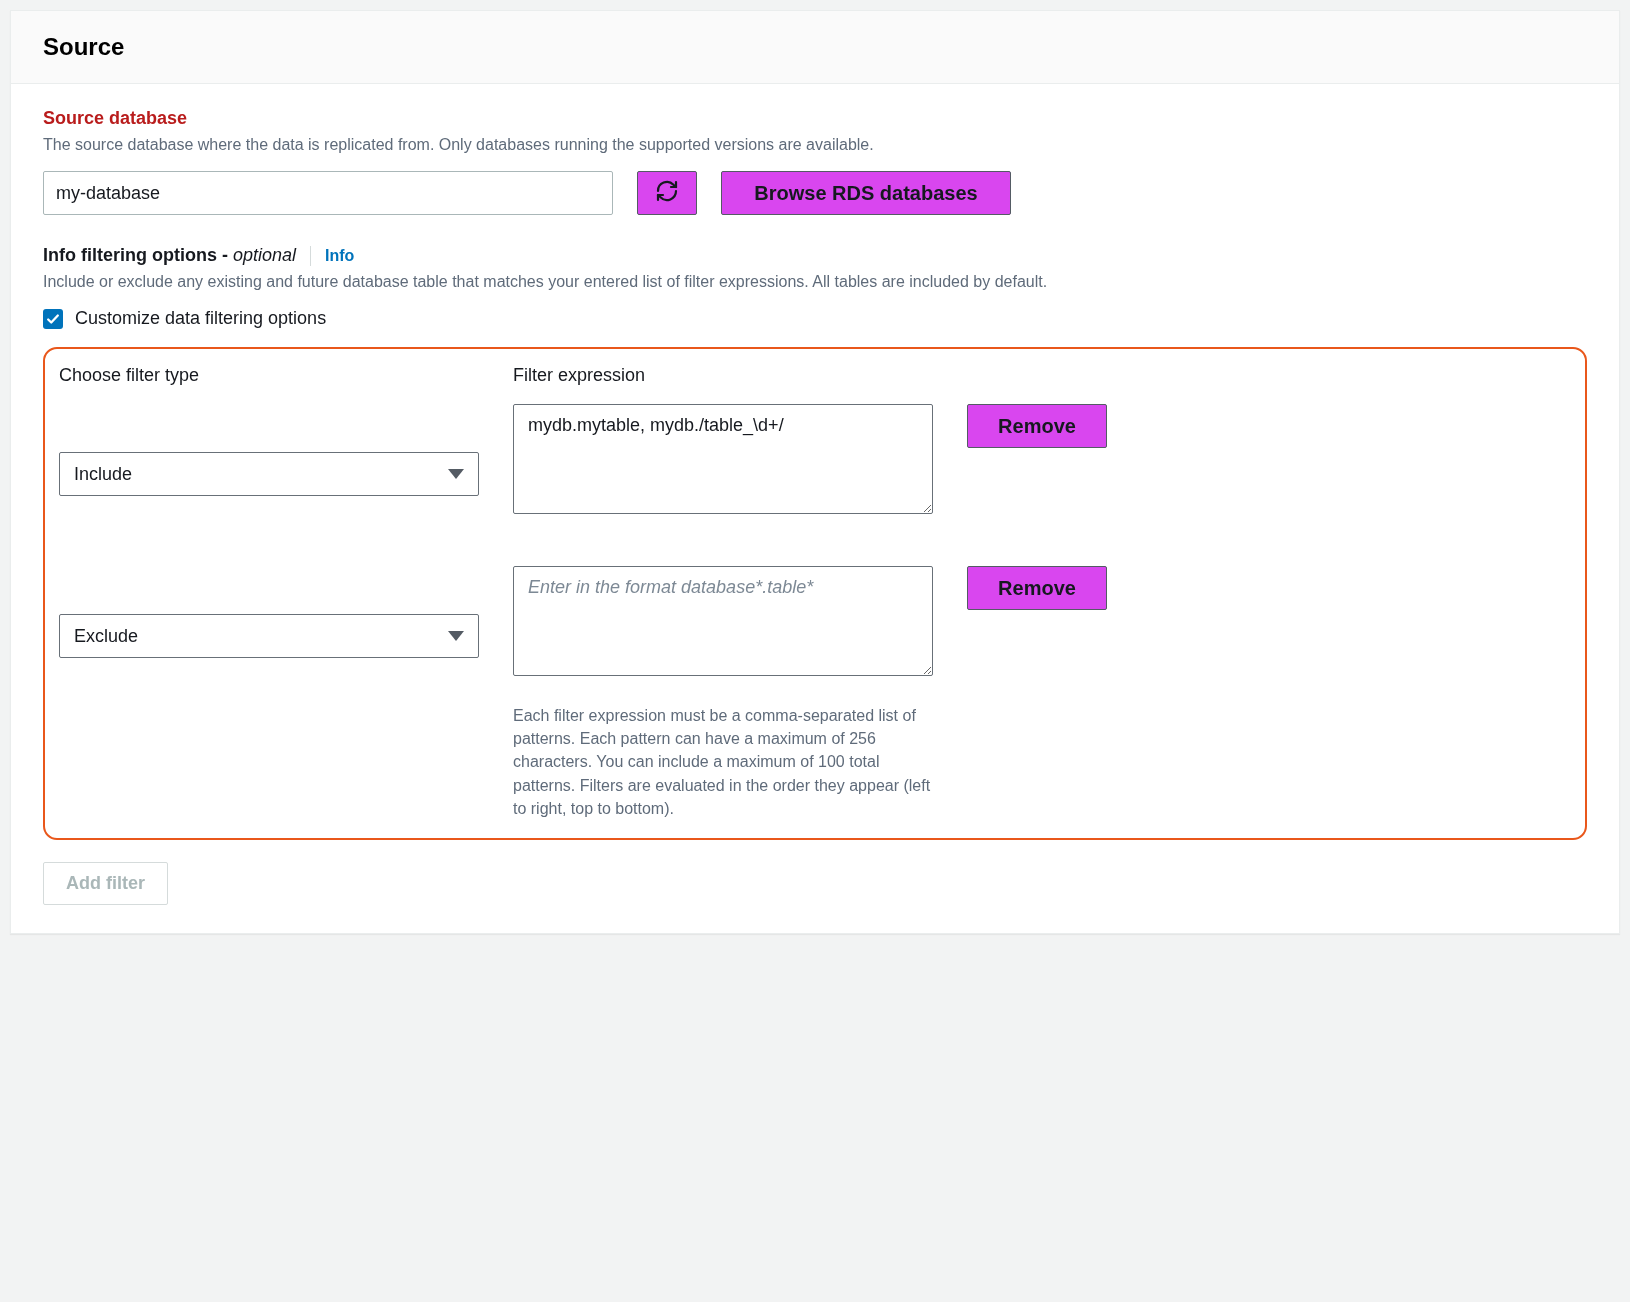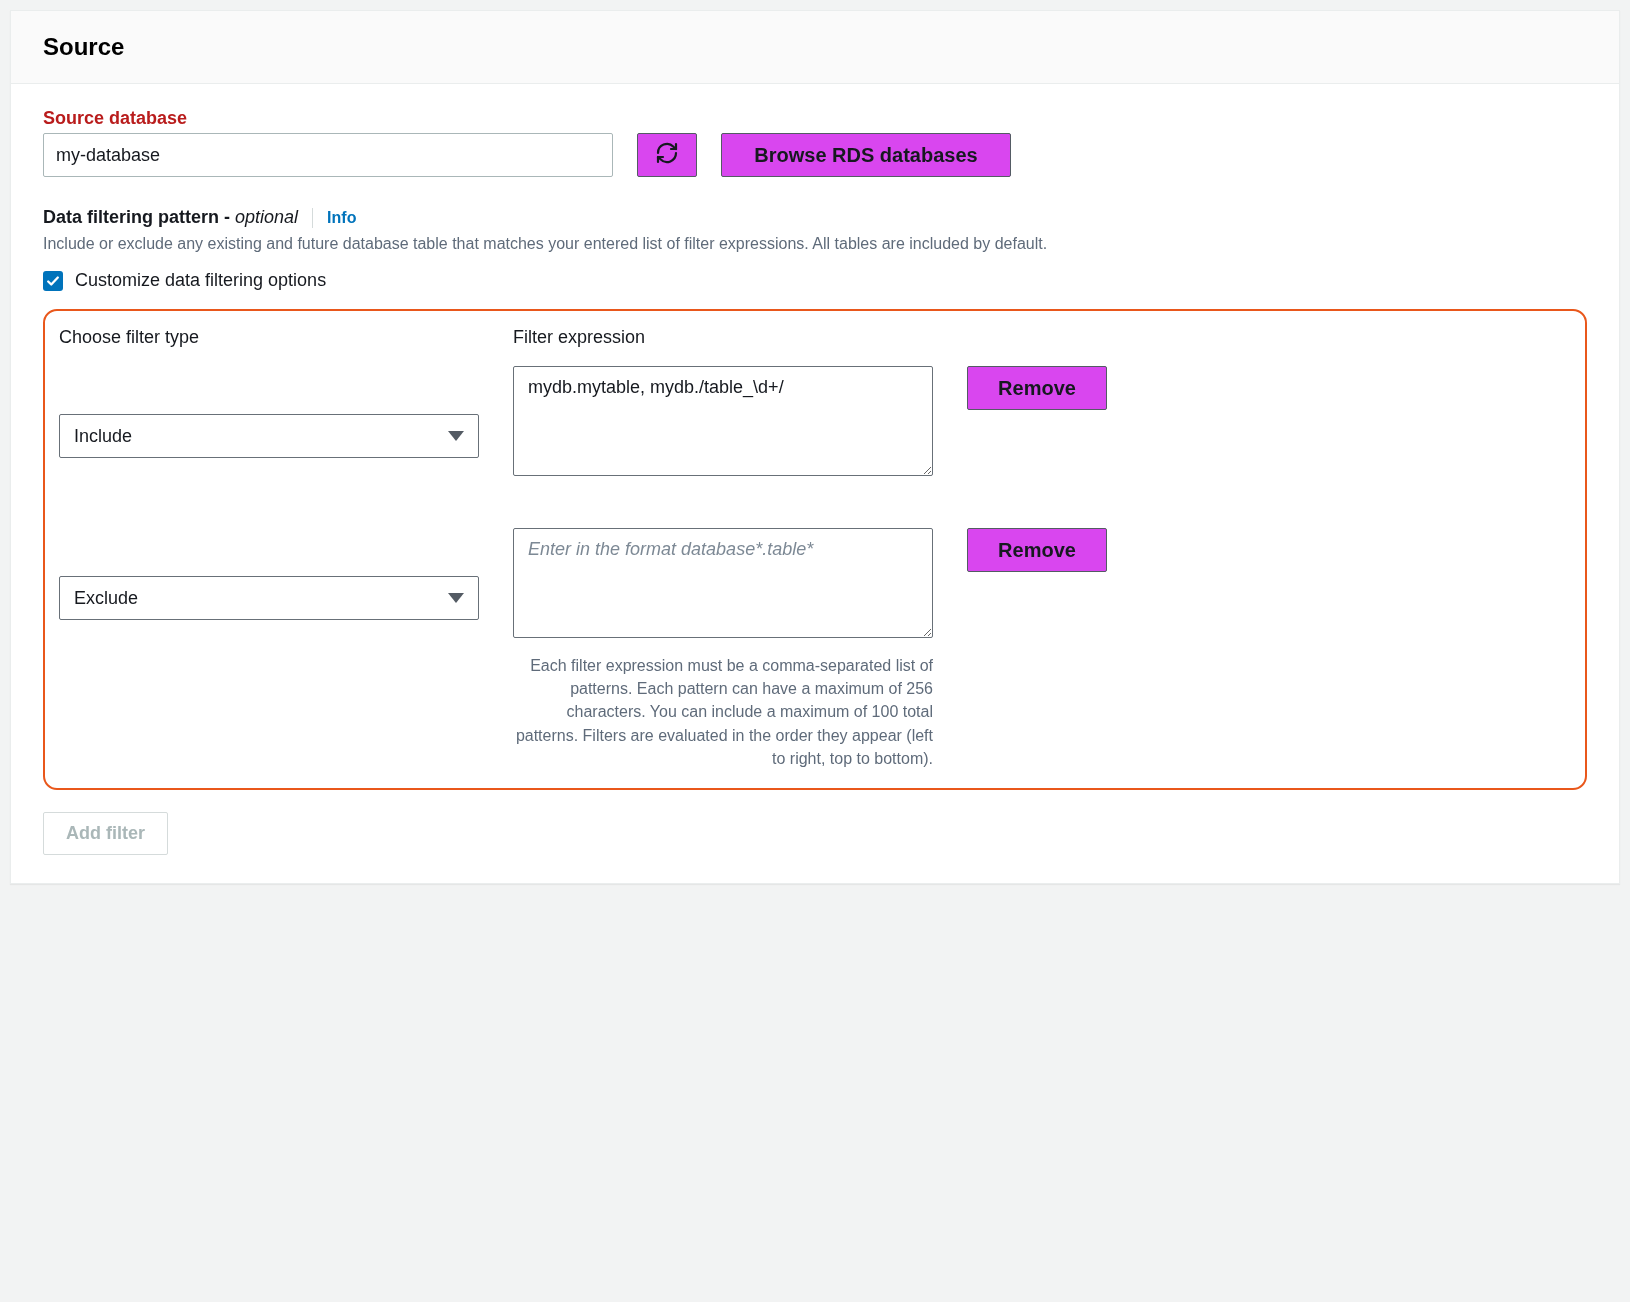--- a/index.html
+++ b/index.html
@@ -155,22 +155,21 @@
       resize: both;
       color: #16191f;
     }
     .textarea-box::placeholder { color:#7d8995; font-style: italic; }
     .remove-btn { width: 140px; }
     .hint-text {
       grid-column: 2 / 3;
       font-size: 16px;
       color: #5f6b7a;
       line-height: 1.45;
-      margin-top: 4px;
-      text-align: right;
+      margin-top: 16px;
     }
     .add-filter {
       border: 1px solid #d5dbdb;
       background: #fff;
       color: #aab7b8;
       font-weight: 700;
       font-size: 18px;
       border-radius: 2px;
       padding: 10px 22px;
       cursor: default;
@@ -182,40 +181,41 @@
 <body>
 
 <div class="panel">
   <div class="panel-header">
     <h1>Source</h1>
   </div>
   <div class="panel-body">
 
     <div>
       <div class="field-label">Source database</div>
+      <div class="field-desc">The source database where the data is replicated from. Only databases running the supported versions are available.</div>
       <div class="db-row">
         <input class="input-text db-name" type="text" value="my-database" style="">
         <button class="btn icon-only">
           <span>
             <svg class="refresh-svg" viewBox="0 0 24 24" fill="none" stroke="#16191f" stroke-width="2.2" stroke-linecap="round" stroke-linejoin="round">
               <path d="M3 12a9 9 0 0 1 15.5-6.3L21 8"></path>
               <path d="M21 3v5h-5"></path>
               <path d="M21 12a9 9 0 0 1-15.5 6.3L3 16"></path>
               <path d="M3 21v-5h5"></path>
             </svg>
           </span>
         </button>
         <button class="btn browse">Browse RDS databases</button>
       </div>
     </div>
 
     <div>
       <div class="section-title-row">
         <div class="section-title">
-          <span>Data filtering pattern - </span><span class="optional">optional</span>
+          <span>Info filtering options - </span><span class="optional">optional</span>
         </div>
         <div class="divider-v"></div>
         <span class="info-link">Info</span>
       </div>
       <div class="field-desc">Include or exclude any existing and future database table that matches your entered list of filter expressions. All tables are included by default.</div>
 
       <div class="checkbox-row">
         <span class="checkbox">
           <svg width="14" height="14" viewBox="0 0 16 16" fill="none" stroke-width="2.6" stroke-linecap="round" stroke-linejoin="round">
               <polyline points="2.5 8.5 6 12 13.5 4"></polyline>

